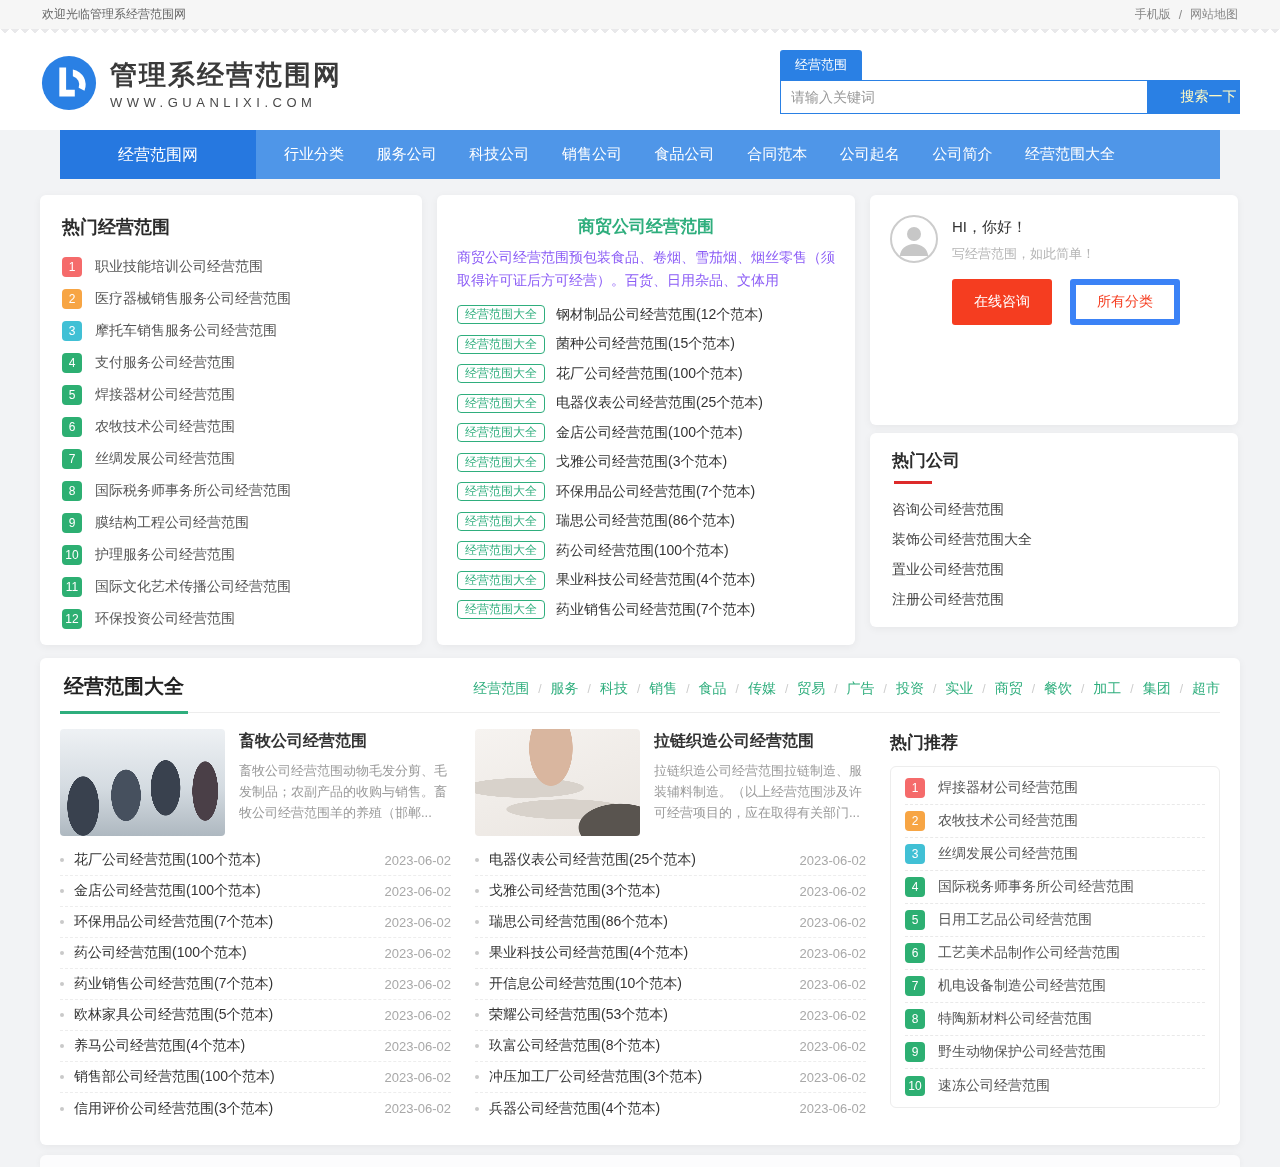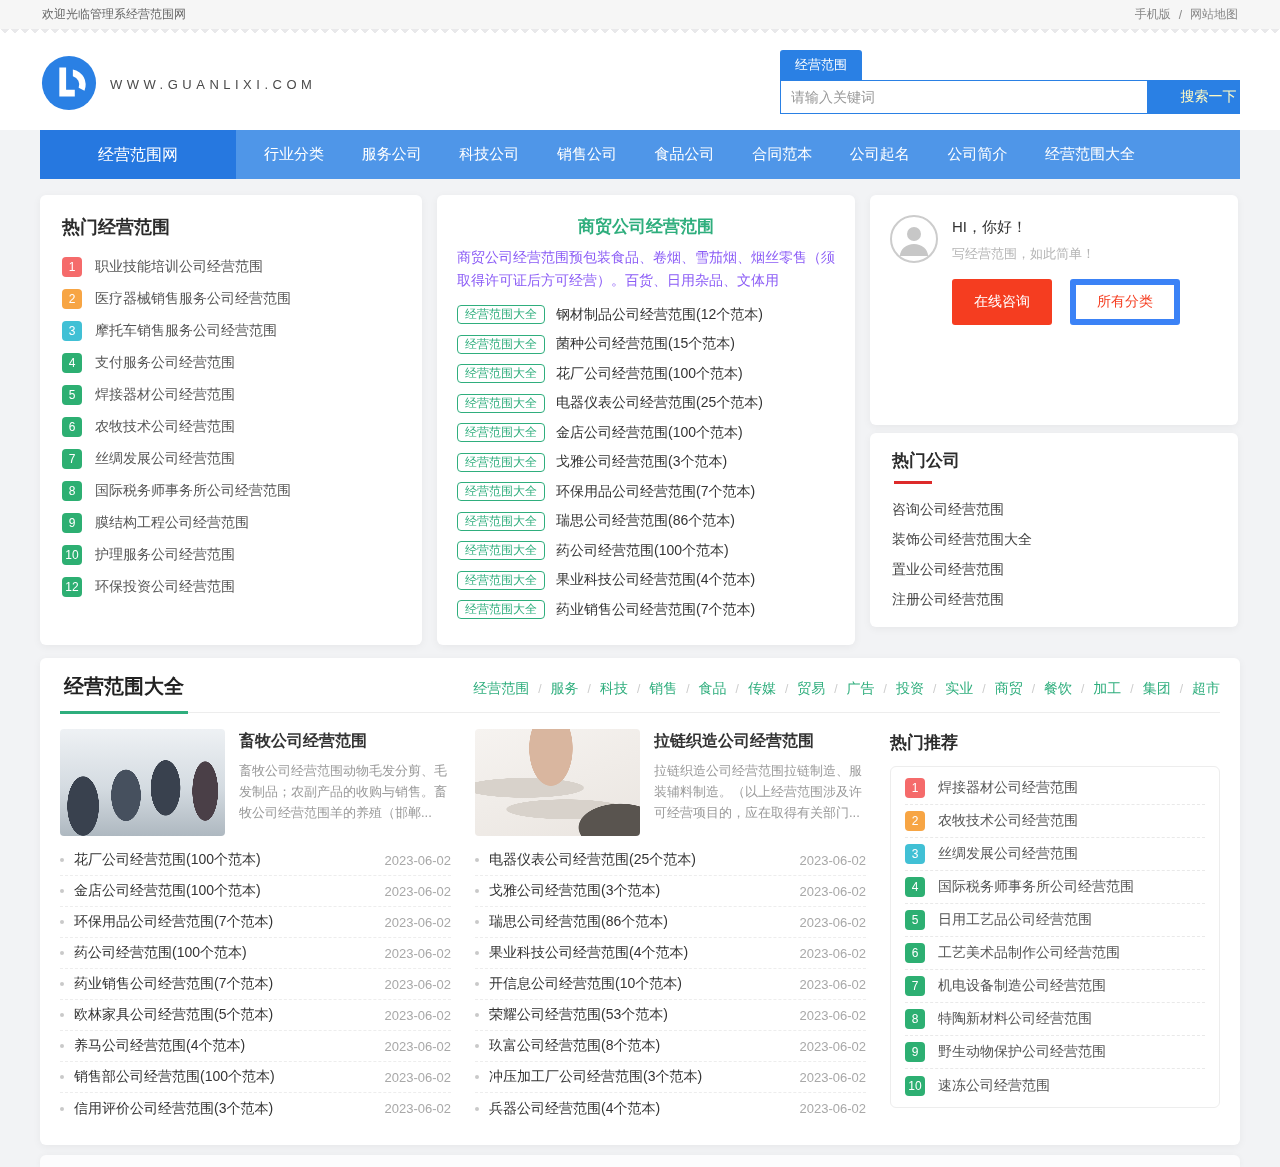--- a/index.html
+++ b/index.html
@@ -22,21 +22,21 @@
   .logo-title { font-size:27px; font-weight:bold; color:#3a3a3a; letter-spacing:2px; }
   .logo-url { font-size:13px; color:#4a4a4a; letter-spacing:4.5px; margin-top:2px; }
   .search { position:absolute; left:780px; top:14px; width:460px; }
   .search-tab { display:inline-block; background:#2a80e4; color:#fff; font-size:13px; padding:6px 15px; border-radius:3px 3px 0 0; cursor:pointer; }
   .search-row { display:flex; }
   .search-input { flex:1; height:34px; border:1px solid #2a80e4; outline:none; padding:0 10px; font-size:14px; color:#333; background:#fff; }
   .search-input::placeholder { color:#999; }
   .search-btn { width:92px; height:34px; background:#2a80e4; color:#fef9c3; border:none; font-size:14px; cursor:pointer;padding-left:29px; }
 
   
-  .nav { margin:0 40px; height:49px; background:#4f96e8; display:flex; }
+  .nav { margin:0 60px; height:49px; background:#4f96e8; display:flex; }
   .nav-home { width:196px; background:#2678e0; color:#fff; font-size:16px; text-align:center; line-height:49px; cursor:pointer; }
   .nav-items { flex:1; display:flex; align-items:center; justify-content:space-between; padding:0 105px 0 28px; }
   .nav-item { color:#fff; font-size:15px; cursor:pointer; white-space:nowrap; }
 
   
   .card { background:#fff; border-radius:6px; box-shadow:0 2px 8px rgba(0,0,0,.05); }
   .main-row { margin:16px 40px 0; display:flex; gap:15px; }
 
   
   .hot-scope { width:382px; height:450px; padding:18px 22px; overflow:hidden; }
@@ -130,20 +130,21 @@
 <div class="zigzag"></div>
 
 <div class="header">
   <div class="logo">
     <svg viewBox="0 0 60 60">
       <circle cx="30" cy="30" r="28" fill="#2a80e4"></circle>
       <path d="M20 14 v30 h16 v-7 h-9 V14 z" fill="#ffffff"></path>
       <path d="M34 16 a16 16 0 0 1 12 22 l-6 -3 a9 9 0 0 0 -6 -12 z" fill="#ffffff"></path>
     </svg>
     <div class="logo-text">
+      <div class="logo-title">管理系经营范围网</div>
       <div class="logo-url">WWW.GUANLIXI.COM</div>
     </div>
   </div>
   <div class="search">
     <span class="search-tab">经营范围</span>
     <div class="search-row">
       <input class="search-input" placeholder="请输入关键词" style="">
       <button class="search-btn">搜索一下</button>
     </div>
   </div>
@@ -214,20 +215,24 @@
         <div class="rank-row">
           <span class="rank-num" style="background: rgb(45, 175, 114);">9</span>
           <span class="rank-label">膜结构工程公司经营范围</span>
         </div>
 
         <div class="rank-row">
           <span class="rank-num" style="background: rgb(45, 175, 114);">10</span>
           <span class="rank-label">护理服务公司经营范围</span>
         </div>
 
+        <div class="rank-row">
+          <span class="rank-num" style="background: rgb(45, 175, 114);">11</span>
+          <span class="rank-label">国际文化艺术传播公司经营范围</span>
+        </div>
 
         <div class="rank-row">
           <span class="rank-num" style="background: rgb(45, 175, 114);">12</span>
           <span class="rank-label">环保投资公司经营范围</span>
         </div>
       </div>
   </div>
 
   <div class="card trade">
     <div class="trade-title">商贸公司经营范围</div>

